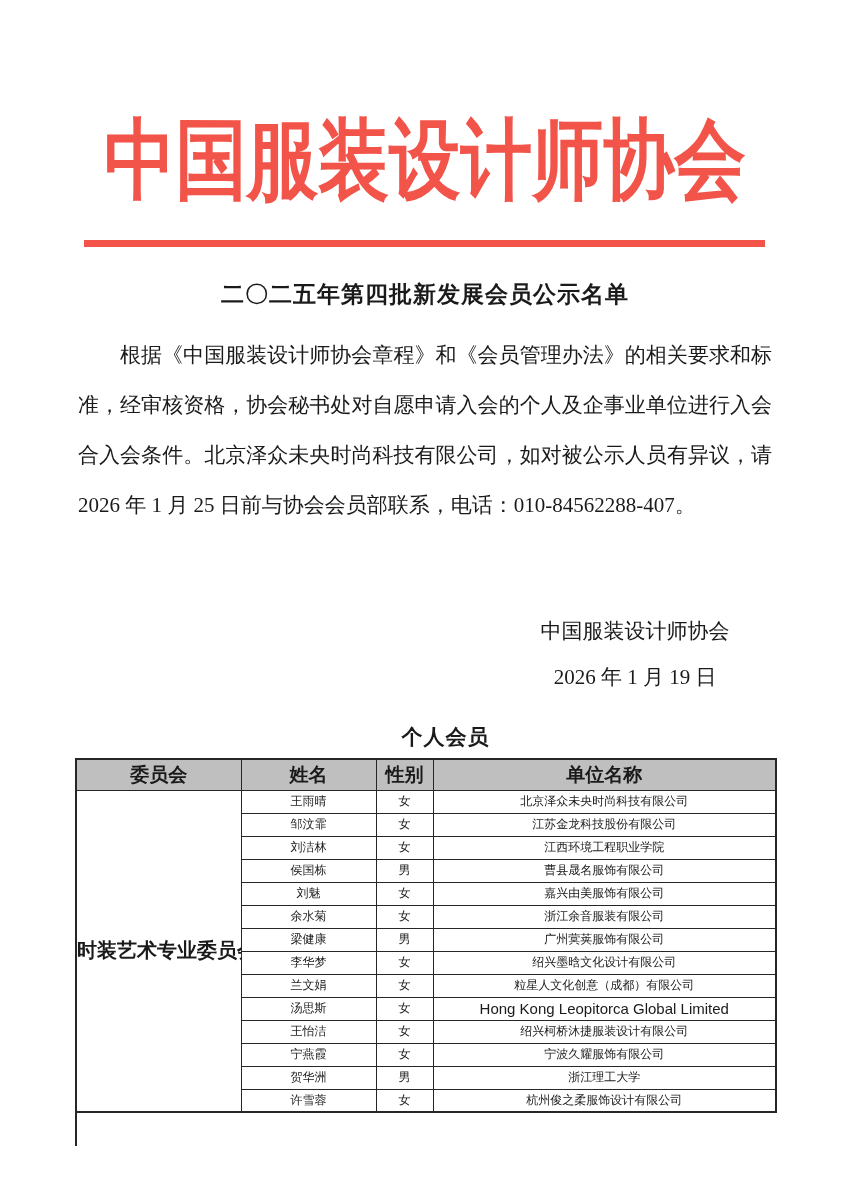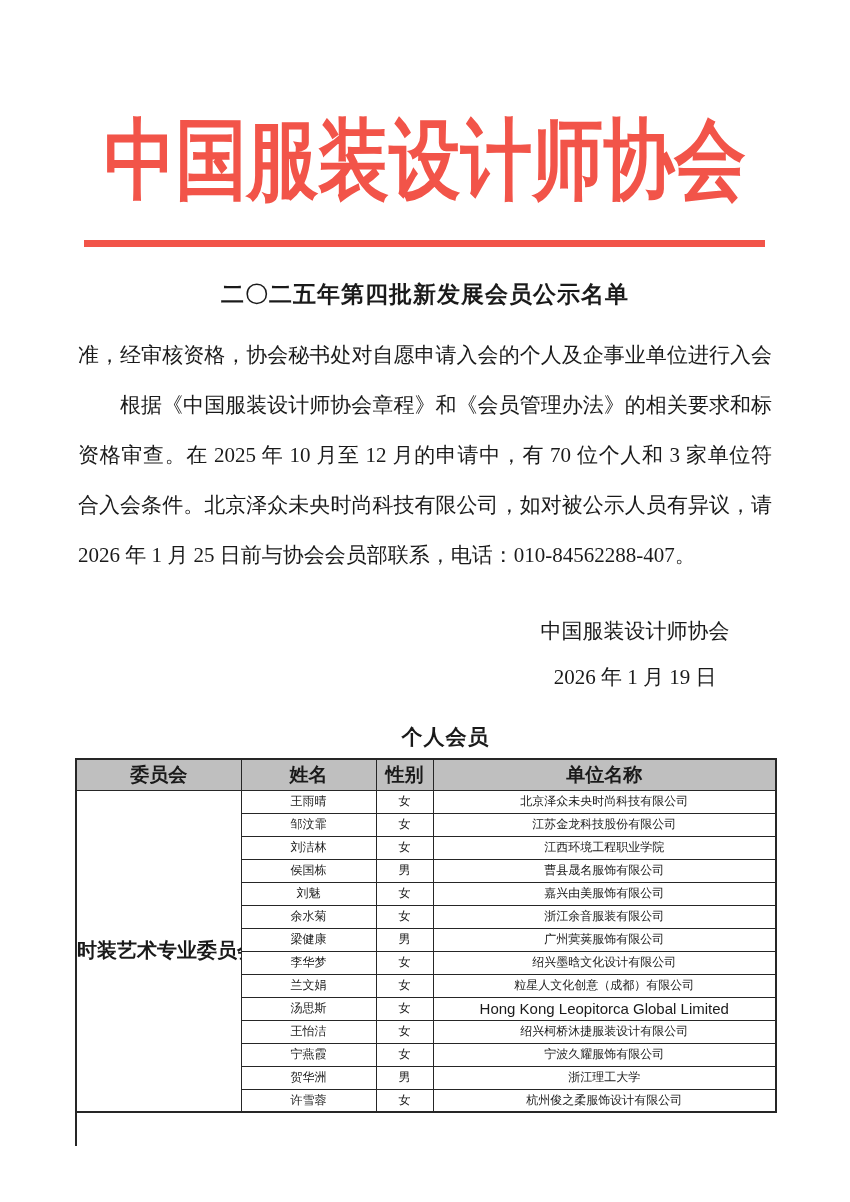--- a/index.html
+++ b/index.html
@@ -153,23 +153,22 @@
 <body>
 
 <div class="page">
 
   <div class="logo-title" style="color: rgb(242, 84, 73);">中国服装设计师协会</div>
   <div class="red-rule" style="background: rgb(242, 84, 73);"></div>
 
   <h1 class="doc-title">二〇二五年第四批新发展会员公示名单</h1>
 
   <div class="notice-body">
+    <p class="line just indent">根据《中国服装设计师协会章程》和《会员管理办法》的相关要求和标</p>
     <p class="line just">准，经审核资格，协会秘书处对自愿申请入会的个人及企事业单位进行入会</p>
-    <p class="line just indent">根据《中国服装设计师协会章程》和《会员管理办法》的相关要求和标</p>
-    <p class="line just">资格审查。在 2025 年 10 月至 12 月的申请中，有 70 位个人和 3 家单位符</p>
     <p class="line just">合入会条件。北京泽众未央时尚科技有限公司，如对被公示人员有异议，请在</p>
     <p class="line">2026 年 1 月 25 日前与协会会员部联系，电话：010-84562288-407。</p>
   </div>
 
   <div class="signature">
     <div>中国服装设计师协会</div>
     <div>2026 年 1 月 19 日</div>
   </div>
 
   <h2 class="section-title">个人会员</h2>

